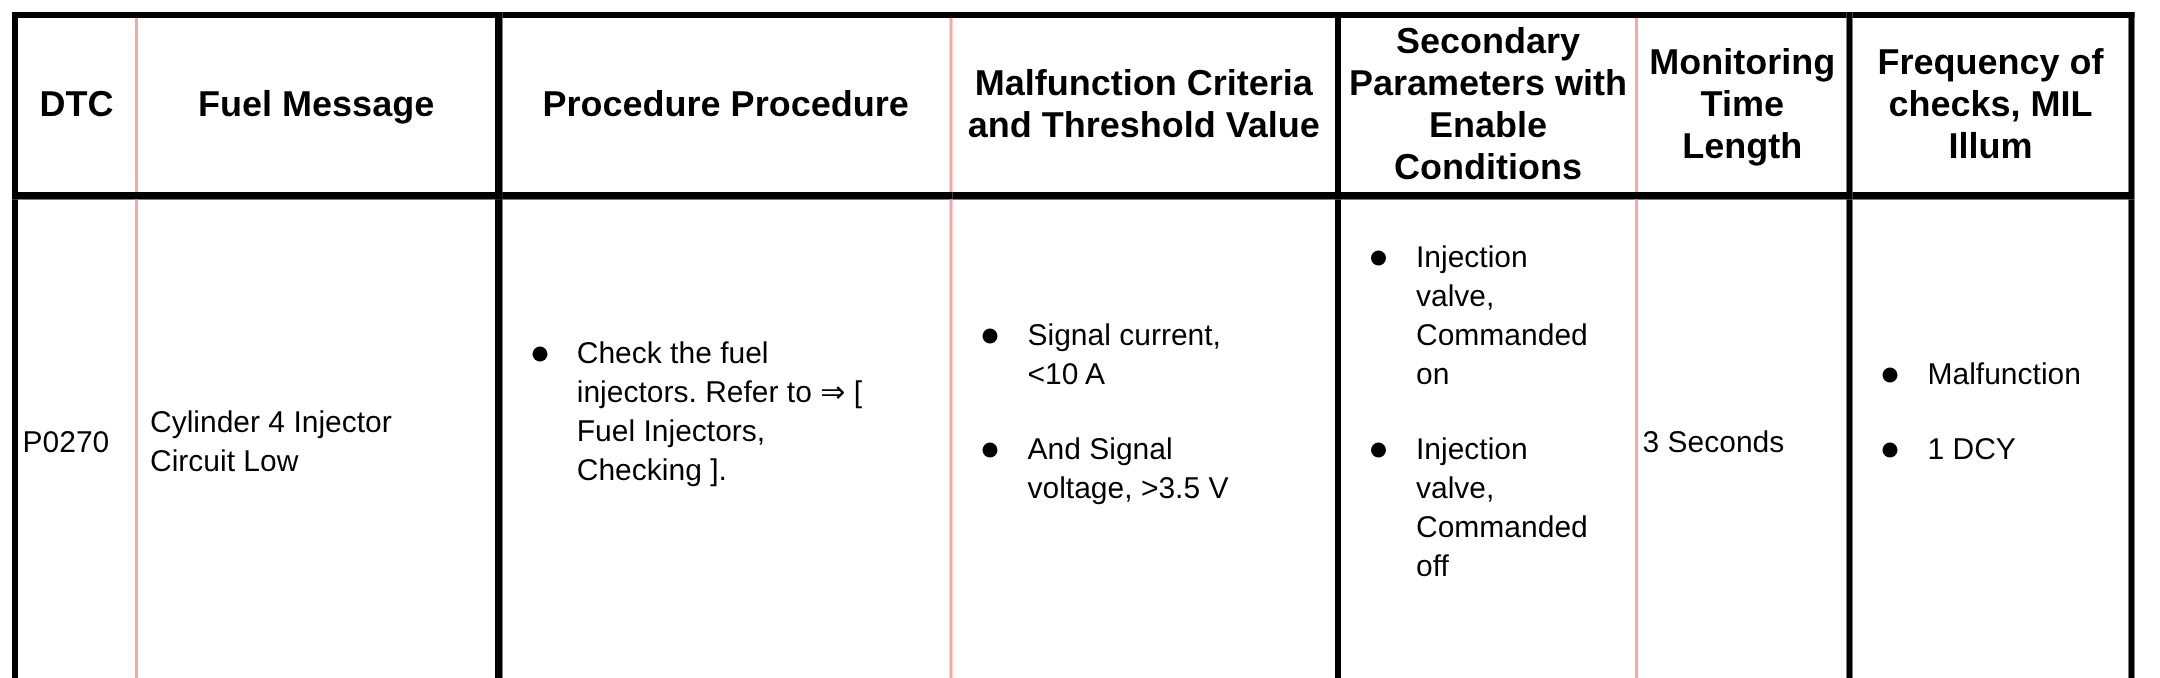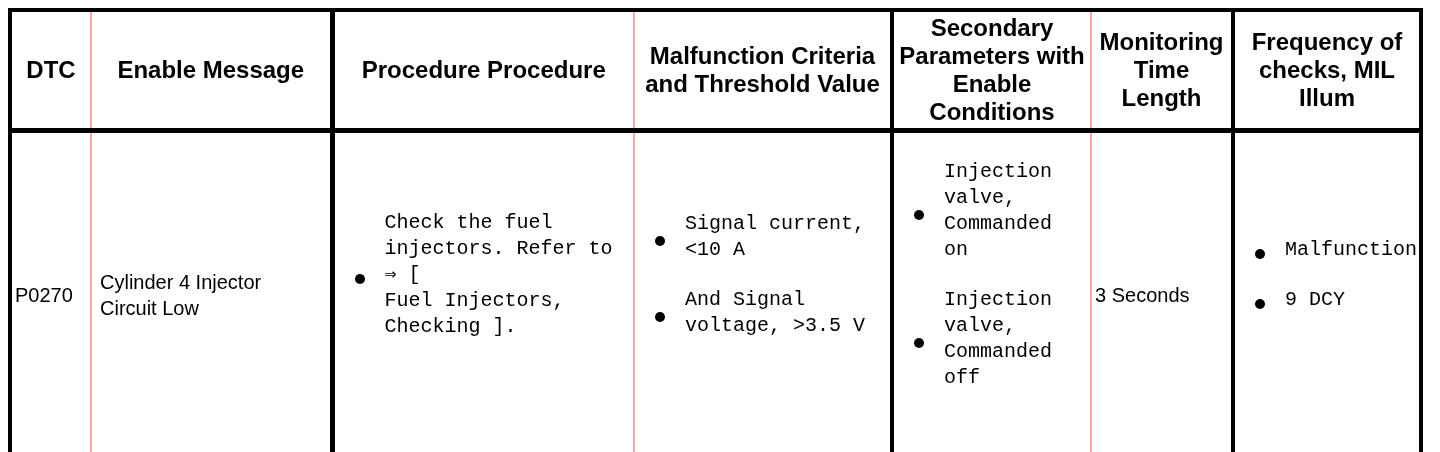--- a/index.html
+++ b/index.html
@@ -53,23 +53,22 @@
   td.cell-error      { padding-left: 8px; padding-right: 4px; }
   td.cell-monitoring { padding-left: 3px; }
 
   ul.bullet-list {
     list-style: none;
     margin: 0;
     padding: 0 2px 16px 20px;
   }
   ul.bullet-list li {
     display: flex;
-    align-items: center;
+    align-items: flex-start;
     margin-bottom: 24px;
-    font-family: Liberation Mono, monospace;
   }
   ul.bullet-list li:last-child {
     margin-bottom: 24px; 
   }
   .bullet {
     flex: 0 0 auto;
     width: 10px;
     height: 10px;
     border-radius: 50%;
     background: #000000;
@@ -89,21 +88,21 @@
     <col style="width:241px">
     <col style="width:302px">
     <col style="width:258px">
     <col style="width:199px">
     <col style="width:142px">
     <col style="width:188px">
   </colgroup>
   <thead>
     <tr>
       <th class="hdr-cell bdr-thin">DTC</th>
-      <th class="hdr-cell bdr-thick">Enable Message</th>
+      <th class="hdr-cell bdr-thick">Fuel Message</th>
       <th class="hdr-cell bdr-thin">Procedure Procedure</th>
       <th class="hdr-cell bdr-med">Malfunction Criteria
 and Threshold Value</th>
       <th class="hdr-cell bdr-thin">Secondary
 Parameters with
 Enable
 Conditions</th>
       <th class="hdr-cell bdr-med">Monitoring
 Time
 Length</th>
@@ -132,17 +131,17 @@
         <ul class="bullet-list"><li><span class="bullet"></span><span class="li-text">Injection
 valve,
 Commanded
 on</span></li><li><span class="bullet"></span><span class="li-text">Injection
 valve,
 Commanded
 off</span></li></ul>
       </td>
       <td class="body-cell bdr-med cell-monitoring">3 Seconds</td>
       <td class="body-cell">
-        <ul class="bullet-list"><li><span class="bullet"></span><span class="li-text">Malfunction</span></li><li><span class="bullet"></span><span class="li-text">9 DCY</span></li></ul>
+        <ul class="bullet-list"><li><span class="bullet"></span><span class="li-text">Malfunction</span></li><li><span class="bullet"></span><span class="li-text">1 DCY</span></li></ul>
       </td>
     </tr>
   </tbody>
 </table>
 
 </body></html>

